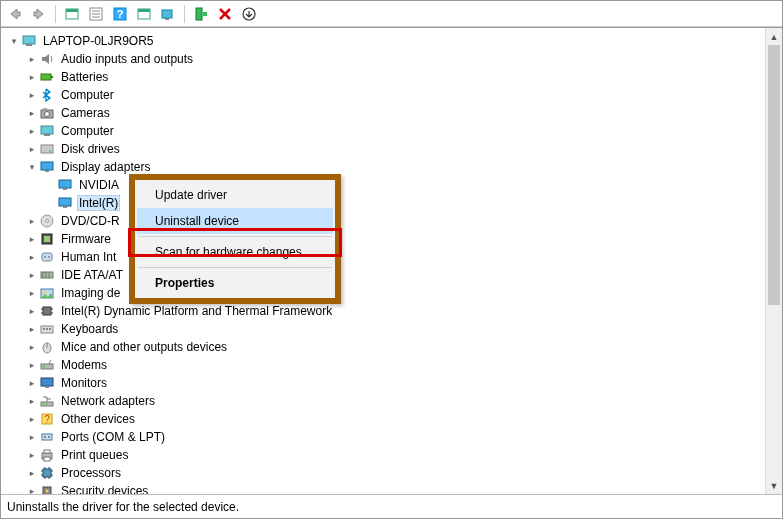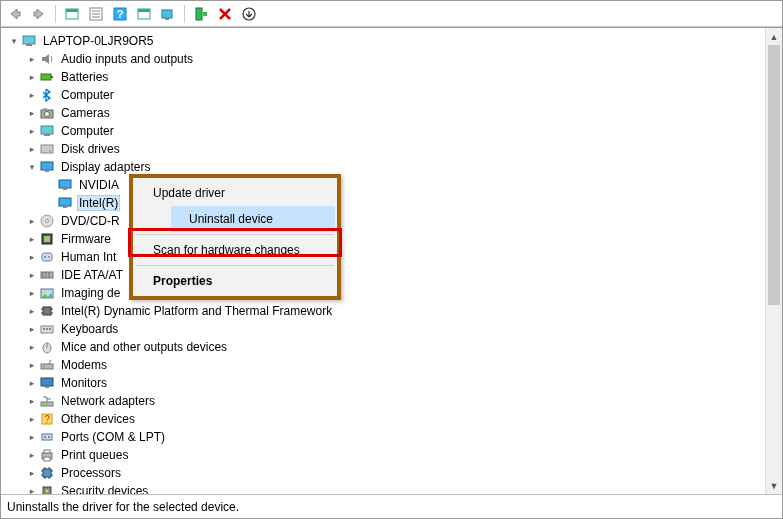--- a/index.html
+++ b/index.html
@@ -69,31 +69,31 @@
     background: #cde8ff;
     border: 1px dotted #7abfff;
     padding: 0 1px;
   }
   .context-menu {
     position: absolute;
     left: 128px;
     top: 146px;
     width: 212px;
     background: #f2f2f2;
-    border: 4px solid #a16207;
+    border: 6px solid #a16207;
     box-shadow: 2px 2px 4px rgba(0,0,0,0.25);
     padding: 2px;
     z-index: 10;
   }
   .cm-item {
     padding: 6px 18px;
     font-size: 12px;
     cursor: default;
   }
-  .cm-item.hover { background:#c5e2ff;margin-left:36px; }
+  .cm-item.hover { background:#c5e2ff; }
   .cm-sep {
     height:1px; background:#d0d0d0; margin:2px 1px;
   }
   .cm-item.bold { font-weight: bold; }
   .highlight-box {
     position: absolute;
     border: 3px solid #d90000;
     pointer-events: none;
     z-index: 20;
   }

